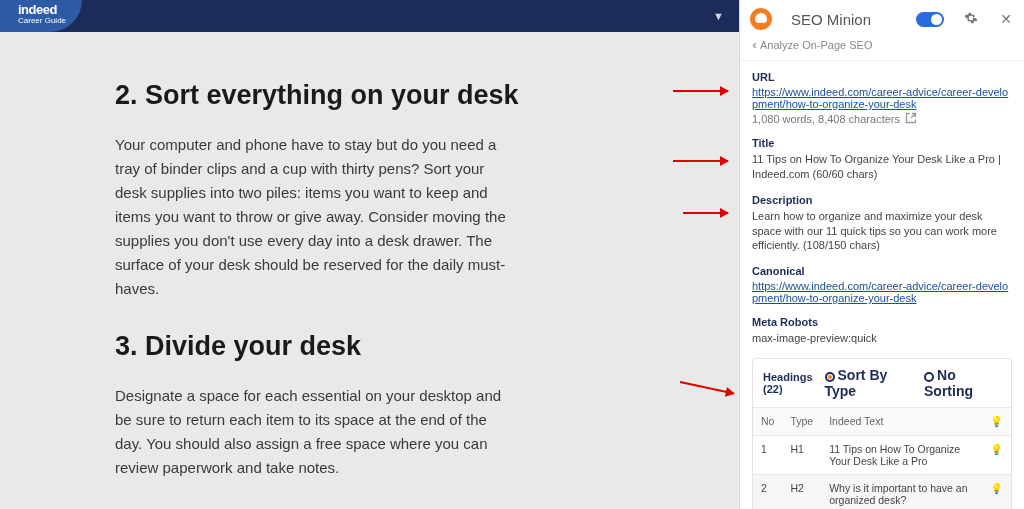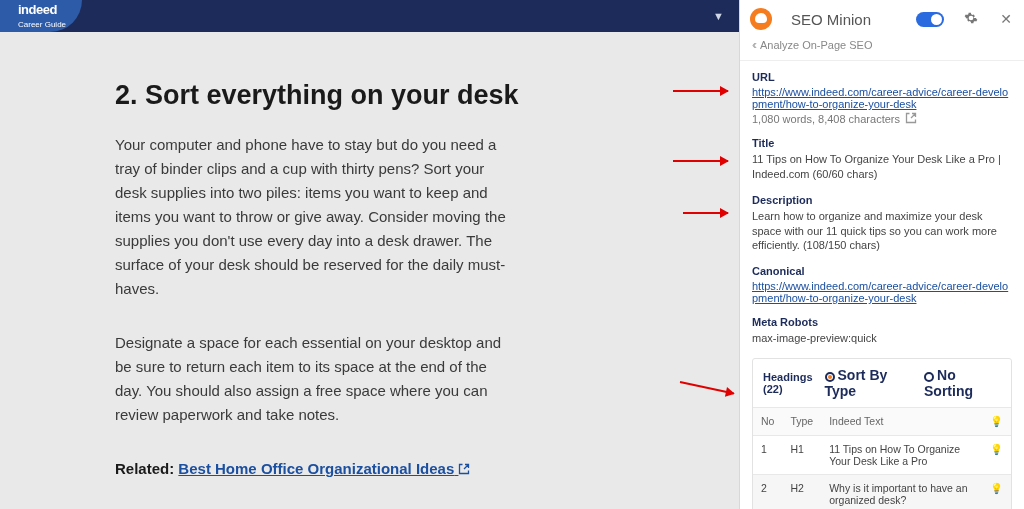--- a/index.html
+++ b/index.html
@@ -21,21 +21,21 @@
     align-items: center;
   }
   .indeed-badge {
     background: #2d5ba8;
     color: #fff;
     height: 32px;
     padding: 3px 16px 3px 18px;
     border-bottom-right-radius: 32px;
     display: flex;
     flex-direction: column;
-    justify-content: space-between;
+    justify-content: flex-start;
     font-size: 10px;
   }
   .indeed-badge .logo { font-weight: 700; font-size: 13px; letter-spacing: -0.5px; line-height: 1; }
   .indeed-badge .sub { font-size: 8px; line-height: 1; margin-top: 1px; }
   .topbar .spacer { flex: 1; }
   .topbar .caret { color: #cfd6e6; margin-right: 300px; font-size: 11px; }
 
   
   .article {
     position: absolute;
@@ -228,20 +228,21 @@
     <span class="logo">indeed</span>
     <span class="sub">Career Guide</span>
   </div>
   <div class="spacer"></div>
   <span class="caret">▼</span>
 </div>
 
 <div class="article">
   <h2>2. Sort everything on your desk</h2>
   <p>Your computer and phone have to stay but do you need a tray of binder clips and a cup with thirty pens? Sort your desk supplies into two piles: items you want to keep and items you want to throw or give away. Consider moving the supplies you don't use every day into a desk drawer. The surface of your desk should be reserved for the daily must-haves.</p>
+  <h2>3. Divide your desk</h2>
   <p>Designate a space for each essential on your desktop and be sure to return each item to its space at the end of the day. You should also assign a free space where you can review paperwork and take notes.</p>
   <p class="related">
     <span>Related: </span><a href="#"><span>Best Home Office Organizational Ideas</span>
       <svg class="ext-icon" viewBox="0 0 12 12">
           <path fill="none" stroke="#1b4fa0" stroke-width="1.3" d="M4.5 1.5H1.5v9h9V7.5 M6 6l4.5-4.5 M7 1.5h3.5V5"></path>
         </svg>
     </a>
   </p>
 </div>
 

